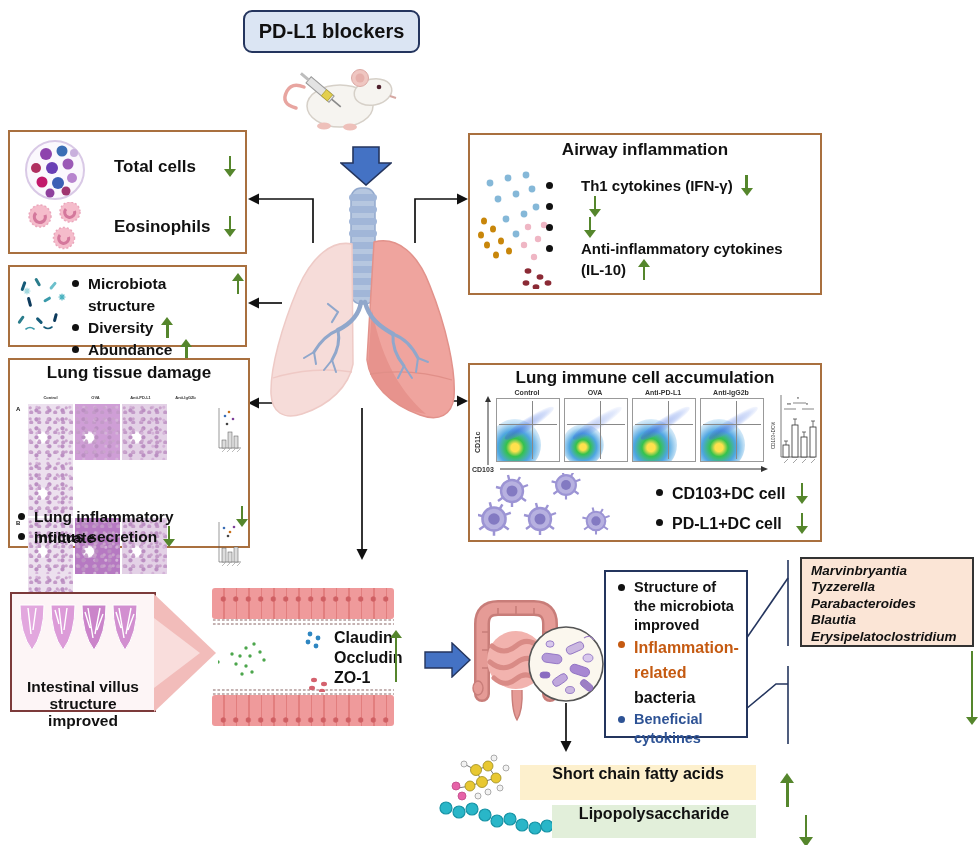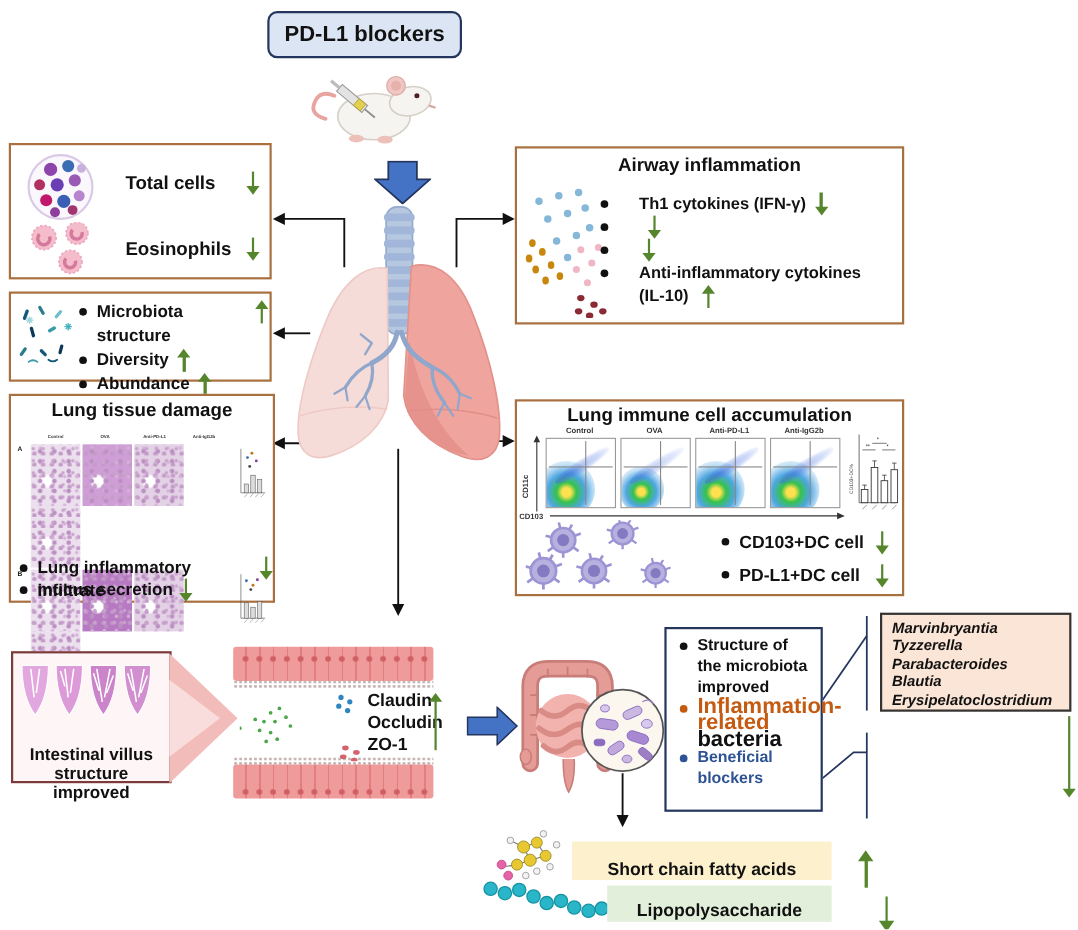--- a/index.html
+++ b/index.html
@@ -47,21 +47,21 @@
   .flowlab{position:absolute;width:62px;text-align:center;font-size:7px;font-weight:bold;color:#333}
   
   .brow{position:absolute;width:182px;height:40px}
   .brow .cells{position:absolute;left:0;right:0;height:31px;border-radius:3px;
     background:repeating-linear-gradient(90deg,#ef9a9b 0 11px,#e27e7e 11px 12.5px)}
   .brow .nuc{position:absolute;left:2px;right:2px;height:10px;
     background:radial-gradient(circle,#cf5f63 2.3px,transparent 3px);background-size:12.5px 10px;background-position:3px 2px}
   .brow .stip{position:absolute;left:0;right:0;height:8px;
     background:radial-gradient(circle,#c4b2b2 1.1px,transparent 1.5px);background-size:4.5px 4px}
   .tinylab{font-size:4px;color:#333;font-weight:bold;display:inline-block;text-align:center;overflow:hidden;white-space:nowrap}
-  .hl{position:absolute;display:flex;align-items:flex-end;justify-content:center;font-weight:bold}
+  .hl{position:absolute;display:flex;align-items:flex-start;justify-content:center;font-weight:bold}
 </style>
 </head>
 <body>
 
 <div class="canvas">
 
   
   <svg class="abs" style="left:0;top:0" width="980" height="845">
 
     <g stroke="#111" stroke-width="1.7" fill="none">
@@ -596,28 +596,28 @@
       <path d="M58,14 q6,-4 10,2" fill="none" stroke="#9d7fc4" stroke-width="1.2"></path>
     </g>
   </svg>
 
   
   <div class="abs" style="left:604px;top:570px;width:144px;height:168px;background:#fff;border:2px solid #24355e;padding:6px 0 0 12px;box-sizing:border-box">
     <div class="trow" style="font-size:14.5px;line-height:19px">
       <span class="dot" style="margin-top:6px"></span>
       <span style="width:100px">Structure of the microbiota improved</span>
     </div>
-    <div class="trow" style="font-size:20px;line-height:15px">
+    <div class="trow" style="font-size:16px;line-height:25px">
       <span class="dot orange" style="margin-top:6px"></span>
       <span style="width:104px"><span style="color:#c55a11">Inflammation-related</span>
       <span>bacteria</span></span>
     </div>
     <div class="trow" style="font-size:14.5px;line-height:19px">
       <span class="dot blue" style="margin-top:6px"></span>
-      <span style="width:100px;color:#2e5395">Beneficial blockers</span>
+      <span style="width:100px;color:#2e5395">Beneficial cytokines</span>
     </div>
   </div>
 
   
   <div class="abs" style="left:800px;top:557px;width:174px;height:90px;background:#fbe5d6;border:2px solid #333;box-sizing:border-box;padding:4px 0 0 9px;font-style:italic;font-weight:bold;font-size:13.5px;line-height:16.4px">
     <div>Marvinbryantia</div>
     <div>Tyzzerella</div>
     <div>Parabacteroides</div>
     <div>Blautia</div>
     <div>Erysipelatoclostridium</div>

